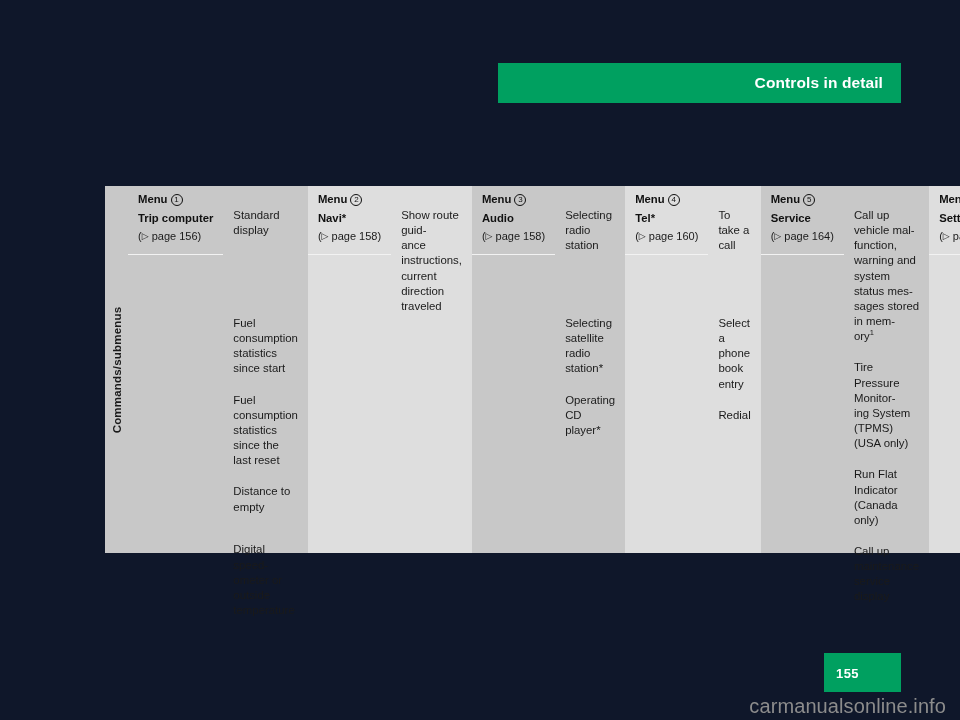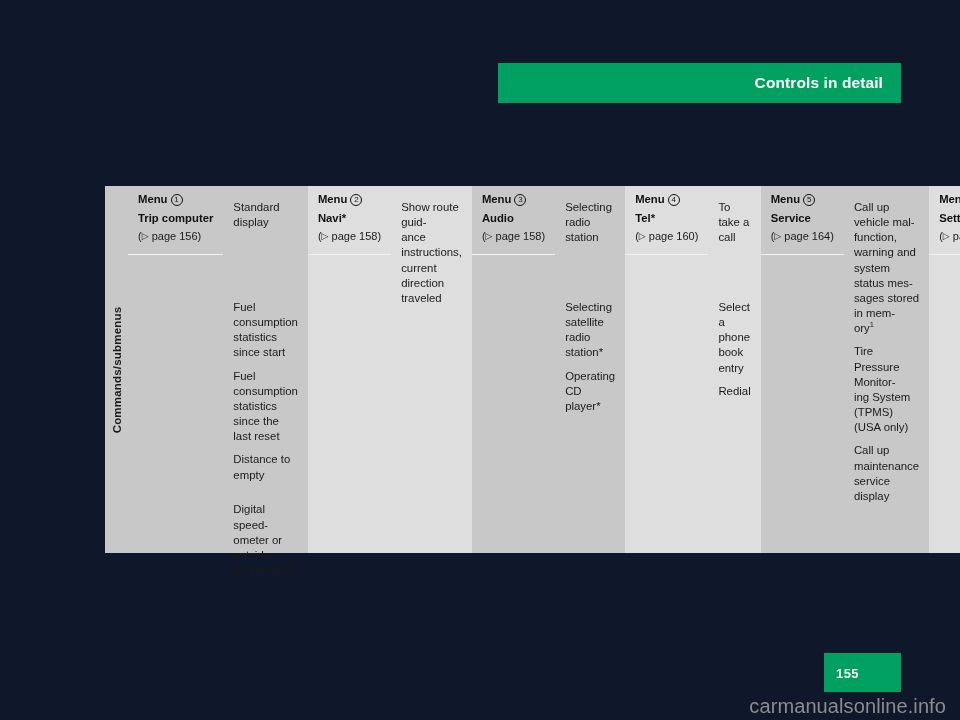--- a/index.html
+++ b/index.html
@@ -151,21 +151,21 @@
   .col-body {
     padding: 6px 10px 10px 10px;
     box-sizing: border-box;
     flex: 1 1 auto;
   }
 
   .entry {
     font-size: 11.4px;
     color: #1a1a1a;
     line-height: 1.33;
-    margin: 8px 0 12px 0;
+    margin: 16px 0 12px 0;
     white-space: pre-line;
   }
   .entry:last-child { margin-bottom: 0; }
 
   .entry sup {
     font-size: 7.5px;
     vertical-align: super;
     line-height: 0;
   }
 
@@ -341,20 +341,24 @@
 function, warning and
 system status mes-
 sages stored in mem-
 ory</span><sup>1</sup></div>
             </div>
           <div class="slot slot-2">
               <div class="entry">Tire Pressure Monitor-
 ing System (TPMS)
 (USA only)</div>
             </div>
+          <div class="slot slot-3">
+              <div class="entry">Run Flat Indicator
+(Canada only)</div>
+            </div>
           <div class="slot">
               <div class="entry">Call up maintenance
 service display</div>
             </div>
         </div>
       </div>
 
       <div class="col last shade-light">
         <div class="col-head">
           <div class="head-line head-menu">

